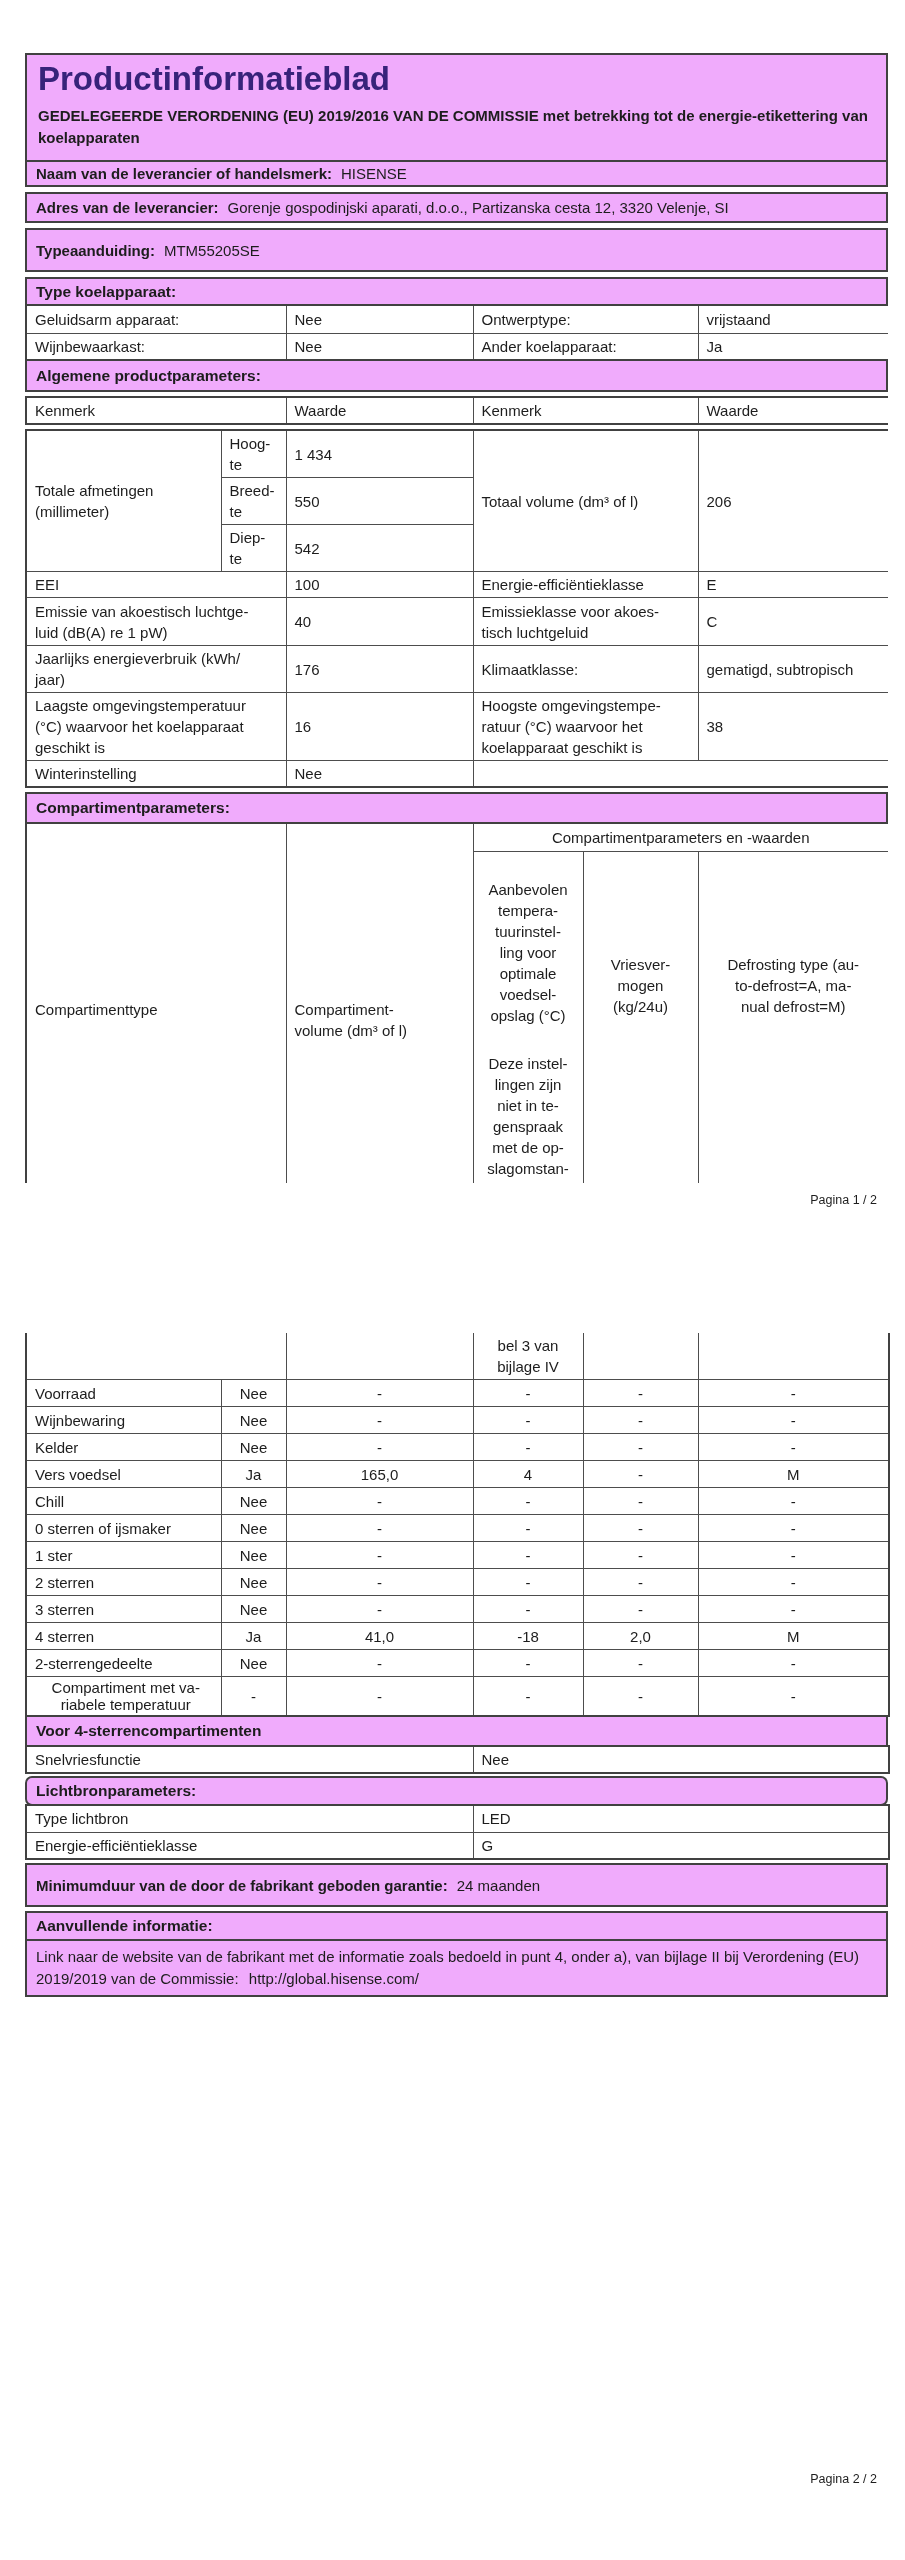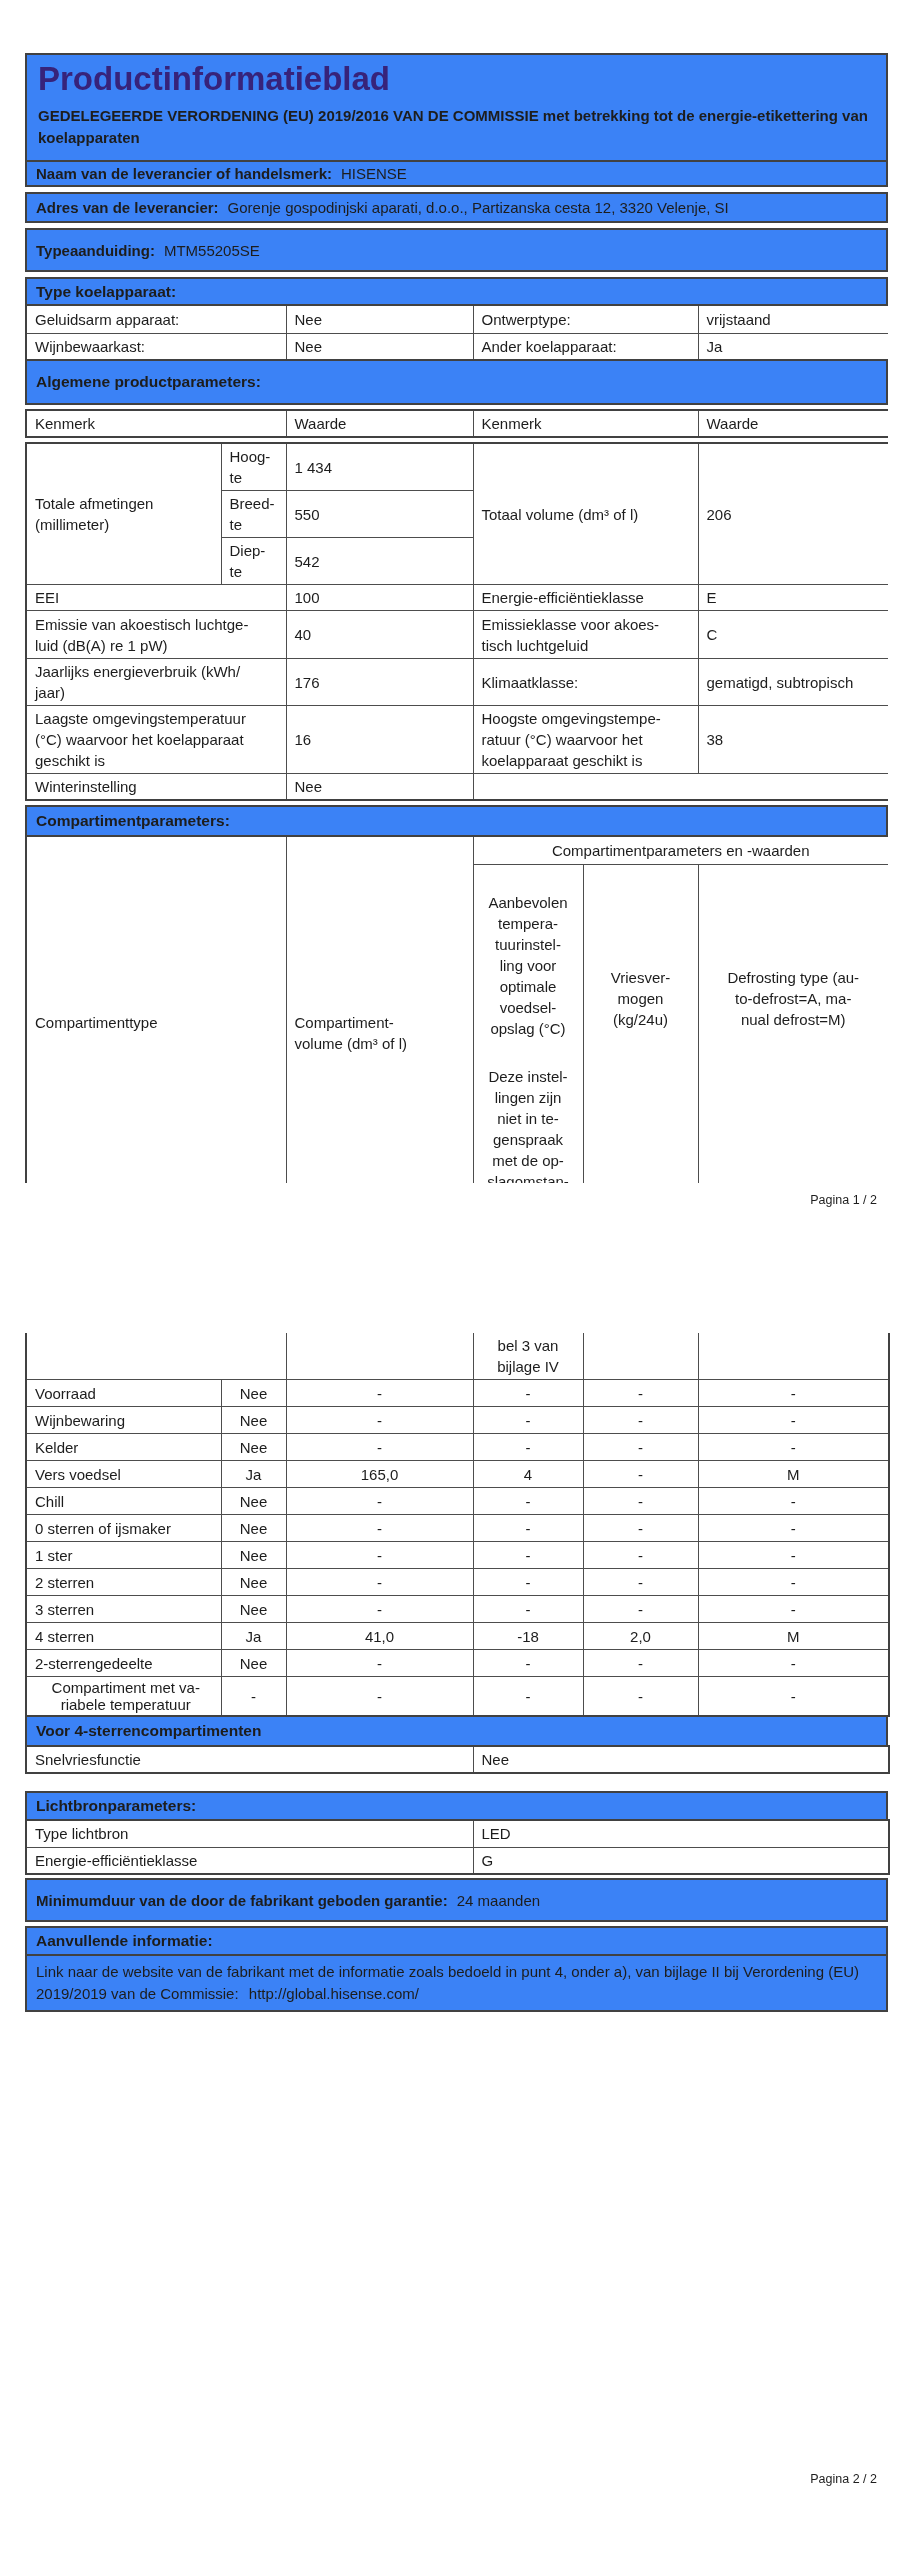--- a/index.html
+++ b/index.html
@@ -1,21 +1,21 @@
 <!DOCTYPE html>
 <html><head>
 <meta charset="utf-8">
 <style>
   html,body{margin:0;padding:0;}
   body{width:905px;height:2560px;position:relative;background:#ffffff;
        font-family:"Liberation Sans",sans-serif;color:#1d1d1d;}
   .page{position:absolute;left:25px;width:863px;}
   #page1{top:53px;height:1130px;overflow:hidden;}
   #page2{top:1333px;}
-  .box{border:2px solid #414141;box-sizing:border-box;background:#3b82f6;}
+  .box{border:2px solid #414141;box-sizing:border-box;background:#f0abfc;}
   .row-box{display:flex;align-items:center;padding:2px 9px;font-size:15px;}
   .row-box .lbl{font-weight:bold;}
   .row-box .val{margin-left:9px;}
   .secbox{font-weight:bold;font-size:15.5px;display:flex;align-items:center;padding:3px 9px;}
   #title-block{height:109px;padding:5px 11px;}
   #doc-title{font-size:33px;font-weight:bold;color:#37237a;line-height:38px;margin:0;}
   #regulation{font-size:15px;font-weight:bold;line-height:22px;margin-top:7px;padding-right:4px;}
   table{border-collapse:collapse;width:863px;table-layout:fixed;border:2px solid #414141;box-sizing:border-box;}
   td{border:1.6px solid #4d4d4d;font-size:15px;line-height:21px;padding:2px 4px 2px 8px;
      vertical-align:middle;box-sizing:border-box;overflow:hidden;}
@@ -79,21 +79,21 @@
     </tr>
     <tr class="h27">
       <td>Wijnbewaarkast:</td>
       <td>Nee</td>
       <td>Ander koelapparaat:</td>
       <td>Ja</td>
     </tr>
   </tbody>
     </table>
 
-  <div class="box secbox" style="height:46px;margin-top:-2px;">
+  <div class="box secbox" style="height:33px;margin-top:-2px;">
     <span>Algemene productparameters:</span>
   </div>
 
   <table style="margin-top:4px;">
     <colgroup>
         <col style="width:260px">
         <col style="width:187px">
         <col style="width:225px">
         <col style="width:191px">
       </colgroup>
@@ -355,21 +355,21 @@
         <col style="width:416px">
       </colgroup>
     <tbody>
         <tr class="h27">
       <td>Snelvriesfunctie</td>
       <td>Nee</td>
     </tr>
   </tbody>
     </table>
 
-  <div class="box secbox" style="height:30px;margin-top:17px;">
+  <div class="box secbox" style="height:30px;margin-top:2px;border-radius:7px;">
     <span>Lichtbronparameters:</span>
   </div>
 
   <table style="margin-top:-2px;">
     <colgroup>
         <col style="width:447px">
         <col style="width:416px">
       </colgroup>
     <tbody>
         <tr class="h27">

